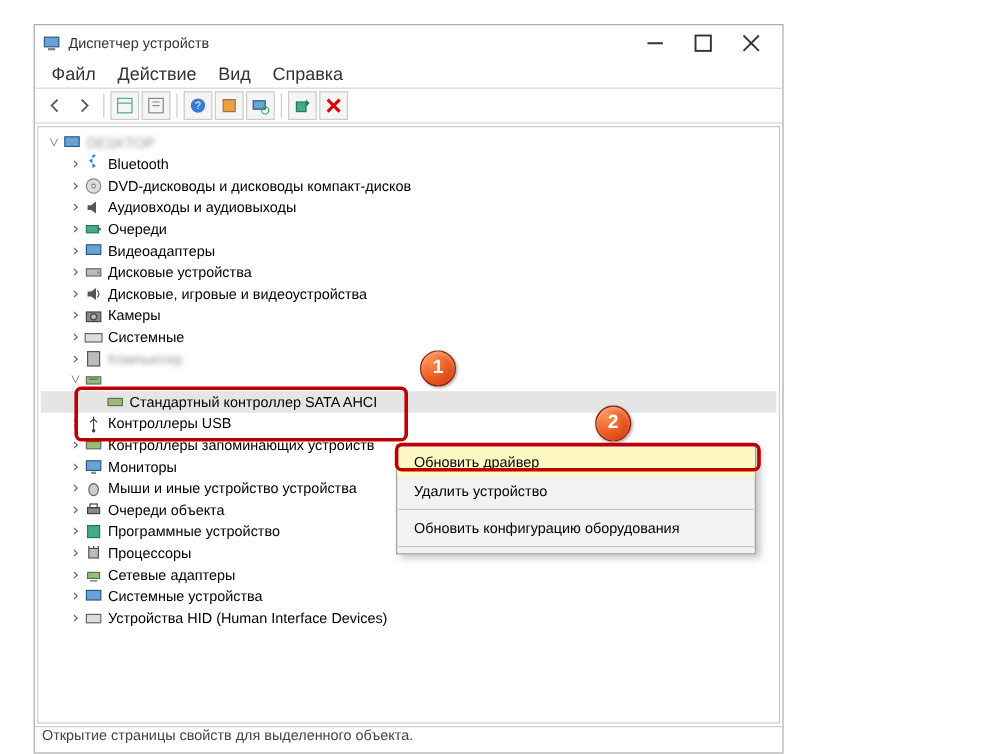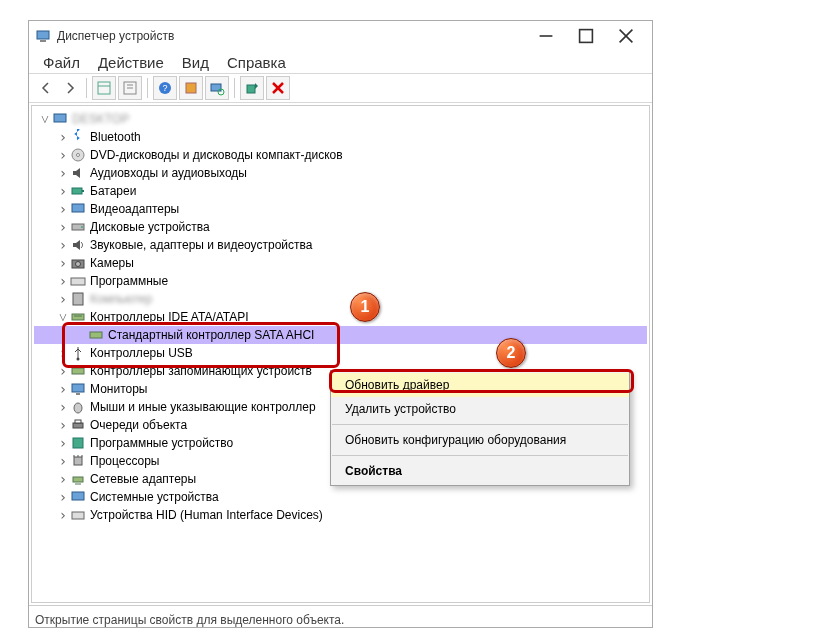--- a/index.html
+++ b/index.html
@@ -26,32 +26,32 @@
 .node { display: flex; align-items: center; height: 18px; line-height: 18px; white-space: nowrap; }
 .exp { width: 14px; text-align: center; color: #666; font-size: 14px; user-select: none; font-family: monospace; }
 .ic { width: 16px; height: 16px; margin-right: 4px; display: inline-flex; align-items: center; justify-content: center; }
 .lbl { color: #000; }
 .blur { filter: blur(2px); color: #999; }
 
 .ind1 { padding-left: 4px; }
 .ind2 { padding-left: 22px; }
 .ind3 { padding-left: 40px; }
 
-.sel { background: #c4b5fd; }
+.sel { background: #e5e5e5; }
 
 .redbox { position: absolute; border: 3px solid #c00000; border-radius: 6px; pointer-events: none; }
 
 .callout { position: absolute; width: 30px; height: 30px; border-radius: 50%; background: radial-gradient(circle at 30% 30%, #ff8d4d, #d42b00); color: #fff; font-weight: bold; font-size: 16px; display: flex; align-items: center; justify-content: center; box-shadow: 1px 1px 3px rgba(0,0,0,.4), inset 0 2px 4px rgba(255,255,255,.4); border: 1px solid #8a1c00; }
 
 .ctxmenu { position: absolute; background: #f2f2f2; border: 1px solid #a0a0a0; box-shadow: 3px 3px 6px rgba(0,0,0,.25); font-size: 12px; padding: 2px 0; min-width: 300px; }
 .ctxmenu .mi { padding: 5px 14px; color: #000; }
 .ctxmenu .mi.hover { background: #fef9c3; }
 .ctxmenu .sep { height: 1px; background: #c8c8c8; margin: 3px 1px; }
 
-.statusbar { height: 22px; border-top: 1px solid #ccc; font-size: 12px; color: #444; display: flex; align-items: flex-end; padding: 0 6px; }
+.statusbar { height: 22px; border-top: 1px solid #ccc; font-size: 12px; color: #444; display: flex; align-items: flex-start; padding: 0 6px; }
 
 svg { width: 16px; height: 16px; }
 </style>
 </head>
 <body>
 
 <div class="window">
 
   <div class="titlebar">
     <span class="app-icon">
@@ -189,21 +189,21 @@
         </div>
 
       <div class="node ind2">
           <span class="exp">›</span>
           <span class="ic">
             <svg viewBox="0 0 16 16">
               <rect x="2" y="5" width="10" height="6" fill="#4a8" stroke="#276"></rect>
               <rect x="12" y="7" width="2" height="2" fill="#276"></rect>
             </svg>
           </span>
-          <span class="lbl">Батареи</span>
+          <span class="lbl">Очереди</span>
         </div>
 
       <div class="node ind2">
           <span class="exp">›</span>
           <span class="ic">
             <svg viewBox="0 0 16 16">
               <rect x="2" y="3" width="12" height="8" fill="#6aa2d8" stroke="#2a5a8a"></rect>
             </svg>
           </span>
           <span class="lbl">Видеоадаптеры</span>
@@ -221,63 +221,62 @@
         </div>
 
       <div class="node ind2">
           <span class="exp">›</span>
           <span class="ic">
             <svg viewBox="0 0 16 16">
               <path d="M3 6h3l4-3v10l-4-3H3z" fill="#555"></path>
               <path d="M11 5c2 2 2 4 0 6" fill="none" stroke="#555"></path>
             </svg>
           </span>
-          <span class="lbl">Звуковые, адаптеры и видеоустройства</span>
+          <span class="lbl">Дисковые, игровые и видеоустройства</span>
         </div>
 
       <div class="node ind2">
           <span class="exp">›</span>
           <span class="ic">
             <svg viewBox="0 0 16 16">
               <rect x="2" y="5" width="12" height="8" fill="#888" stroke="#444"></rect>
               <circle cx="8" cy="9" r="2.5" fill="#bbb" stroke="#444"></circle>
             </svg>
           </span>
           <span class="lbl">Камеры</span>
         </div>
 
       <div class="node ind2">
           <span class="exp">›</span>
           <span class="ic">
             <svg viewBox="0 0 16 16">
               <rect x="1" y="5" width="14" height="7" fill="#ddd" stroke="#666"></rect>
             </svg>
           </span>
-          <span class="lbl">Программные</span>
+          <span class="lbl">Системные</span>
         </div>
 
       <div class="node ind2">
           <span class="exp">›</span>
           <span class="ic">
             <svg viewBox="0 0 16 16">
               <rect x="3" y="2" width="10" height="12" fill="#bbb" stroke="#555"></rect>
             </svg>
           </span>
           <span class="lbl blur">Компьютер</span>
         </div>
 
       <div class="node ind2">
           <span class="exp">˅</span>
           <span class="ic">
             <svg viewBox="0 0 16 16">
               <rect x="2" y="5" width="12" height="6" fill="#9b7" stroke="#575"></rect>
               <line x1="4" y1="7" x2="12" y2="7" stroke="#575"></line>
             </svg>
           </span>
-          <span class="lbl">Контроллеры IDE ATA/ATAPI</span>
         </div>
 
       <div class="node ind3 sel">
           <span class="exp">&nbsp;</span>
           <span class="ic">
             <svg viewBox="0 0 16 16">
               <rect x="2" y="5" width="12" height="6" fill="#9b7" stroke="#575"></rect>
             </svg>
           </span>
           <span class="lbl">Стандартный контроллер SATA AHCI</span>
@@ -315,21 +314,21 @@
           <span class="lbl">Мониторы</span>
         </div>
 
       <div class="node ind2">
           <span class="exp">›</span>
           <span class="ic">
             <svg viewBox="0 0 16 16">
               <ellipse cx="8" cy="9" rx="4" ry="5" fill="#ccc" stroke="#666"></ellipse>
             </svg>
           </span>
-          <span class="lbl">Мыши и иные указывающие контроллер</span>
+          <span class="lbl">Мыши и иные устройство устройства</span>
         </div>
 
       <div class="node ind2">
           <span class="exp">›</span>
           <span class="ic">
             <svg viewBox="0 0 16 16">
               <rect x="3" y="6" width="10" height="5" fill="#888" stroke="#444"></rect>
               <rect x="5" y="3" width="6" height="3" fill="#fff" stroke="#444"></rect>
             </svg>
           </span>
@@ -399,21 +398,20 @@
       <div class="callout" style="left:464px; top:232px;">
           <span>2</span>
         </div>
 
       <div class="ctxmenu" style="left:298px; top:264px;">
         <div class="mi hover">Обновить драйвер</div>
         <div class="mi">Удалить устройство</div>
         <div class="sep"></div>
         <div class="mi">Обновить конфигурацию оборудования</div>
         <div class="sep"></div>
-        <div class="mi" style="font-weight:bold">Свойства</div>
       </div>
 
       <div class="redbox" style="left:297px; top:263px; width:305px; height:24px;"></div>
 
     </div>
 
     <div class="statusbar">
       <span>Открытие страницы свойств для выделенного объекта.</span>
     </div>
   </div>

